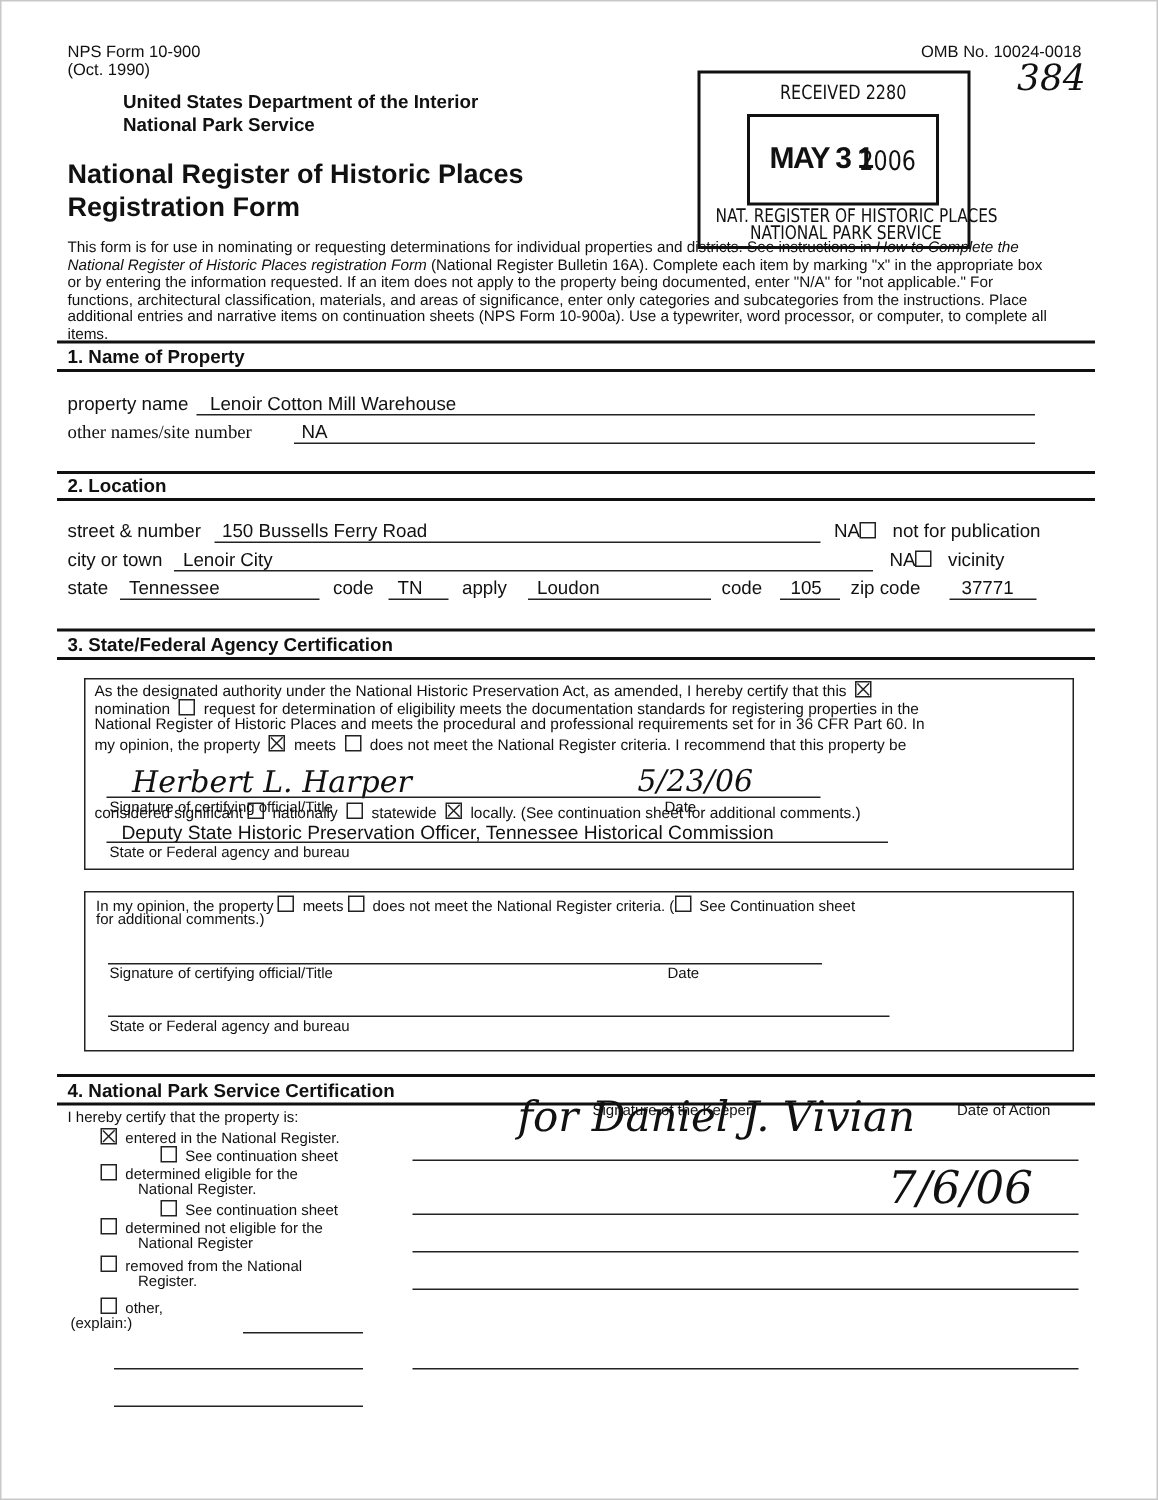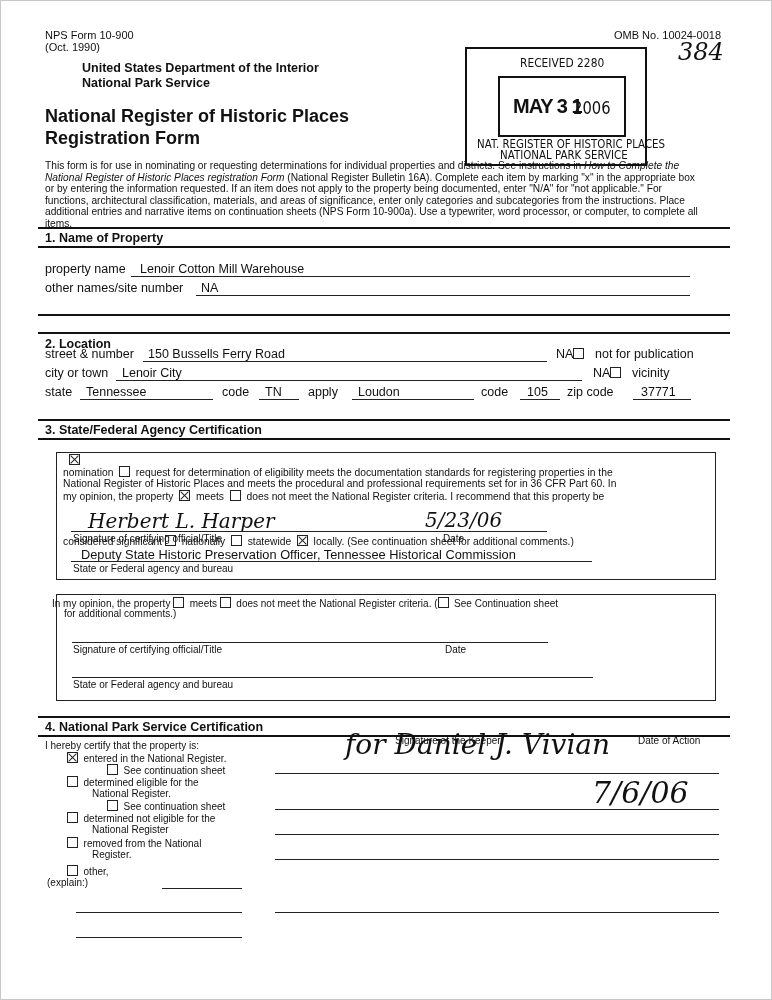--- a/index.html
+++ b/index.html
@@ -52,26 +52,26 @@
 
 <div class="abs intro" style="left:45px;top:160px;background:transparent;"><span>This form is for use in nominating or requesting determinations for individual properties and districts.  See instructions in </span><i>How to Complete the National Register of Historic Places registration Form</i><span> (National Register Bulletin 16A).  Complete each item by marking "x" in the appropriate box or by entering the information requested.  If an item does not apply to the property being documented, enter "N/A" for "not applicable."  For functions, architectural classification, materials, and areas of significance, enter only categories and subcategories from the instructions. Place additional entries and narrative items on continuation sheets (NPS Form 10-900a).  Use a typewriter, word processor, or computer, to complete all items.</span></div>
 
 <div class="rule" style="left:38px;top:227px;width:692px;"></div>
 <div class="abs sec-title" style="left:45px;top:231px;">1.  Name of Property</div>
 <div class="rule" style="left:38px;top:246px;width:692px;"></div>
 
 <div class="abs lbl" style="left:45px;top:262px;">property name</div>
 <div class="abs val" style="left:140px;top:262px;">Lenoir Cotton Mill Warehouse</div>
 <div class="thinrule" style="left:131px;top:276px;width:559px;"></div>
-<div class="abs lbl" style="left:45px;top:281px;">other names/site number</div>
+<div class="abs lbl" style="left:45px;top:281px;font-family:Liberation Serif, serif;">other names/site number</div>
 <div class="abs val" style="left:201px;top:281px;">NA</div>
 <div class="thinrule" style="left:196px;top:295px;width:494px;"></div>
 
 <div class="rule" style="left:38px;top:314px;width:692px;"></div>
-<div class="abs sec-title" style="left:45px;top:317px;margin-top:20px;">2.  Location</div>
+<div class="abs sec-title" style="left:45px;top:317px;">2.  Location</div>
 <div class="rule" style="left:38px;top:332px;width:692px;"></div>
 
 <div class="abs lbl" style="left:45px;top:347px;">street &amp; number</div>
 <div class="abs val" style="left:148px;top:347px;">150 Bussells Ferry Road</div>
 <div class="thinrule" style="left:143px;top:361px;width:404px;"></div>
 <div class="abs lbl" style="left:556px;top:347px;"><span>NA</span><span class="chk"></span></div>
 <div class="abs lbl" style="left:595px;top:347px;">not for publication</div>
 
 <div class="abs lbl" style="left:45px;top:366px;">city or town</div>
 <div class="abs val" style="left:122px;top:366px;">Lenoir City</div>
@@ -93,37 +93,37 @@
 <div class="thinrule" style="left:520px;top:399px;width:40px;"></div>
 <div class="abs lbl" style="left:567px;top:385px;">zip code</div>
 <div class="abs val" style="left:641px;top:385px;">37771</div>
 <div class="thinrule" style="left:633px;top:399px;width:58px;"></div>
 
 <div class="rule" style="left:38px;top:419px;width:692px;"></div>
 <div class="abs sec-title" style="left:45px;top:423px;">3.  State/Federal Agency Certification</div>
 <div class="rule" style="left:38px;top:438px;width:692px;"></div>
 
 <div class="box" style="left:56px;top:452px;width:658px;height:126px;"></div>
-<div class="abs cert" style="left:63px;top:454px;">&nbsp; <span class="chk x"></span></div>
+<div class="abs cert" style="left:63px;top:454px;"><span>As the designated authority under the National Historic Preservation Act, as amended, I hereby certify that this</span>&nbsp; <span class="chk x"></span></div>
 <div class="abs cert" style="left:63px;top:466px;"><span>nomination</span>&nbsp; <span class="chk"></span>&nbsp; <span>request for determination of eligibility meets the documentation standards for registering properties in the</span></div>
 <div class="abs cert" style="left:63px;top:478px;">National Register of Historic Places and meets the procedural and professional requirements set for in 36 CFR Part 60.  In</div>
 <div class="abs cert" style="left:63px;top:490px;"><span>my opinion, the property</span>&nbsp; <span class="chk x"></span>&nbsp; <span>meets</span>&nbsp; <span class="chk"></span>&nbsp; <span>does not meet  the National Register criteria.  I recommend that this property be</span></div>
 <div class="abs cert" style="left:63px;top:502px;margin-top:33px;"><span>considered significant</span> <span class="chk"></span>&nbsp; <span>nationally</span>&nbsp; <span class="chk"></span>&nbsp; <span>statewide</span>&nbsp; <span class="chk x"></span>&nbsp; <span>locally.  (See continuation sheet for additional comments.)</span></div>
 
 <div class="abs hand" style="left:88px;top:509px;font-size:20px;">Herbert L. Harper</div>
 <div class="abs hand" style="left:425px;top:508px;font-size:20px;">5/23/06</div>
 <div class="thinrule" style="left:71px;top:531px;width:476px;"></div>
 <div class="abs tiny" style="left:73px;top:533px;">Signature of certifying official/Title</div>
 <div class="abs tiny" style="left:443px;top:533px;">Date</div>
 <div class="abs" style="left:81px;top:547px;font-size:12.8px;">Deputy State Historic Preservation Officer, Tennessee Historical Commission</div>
 <div class="thinrule" style="left:71px;top:561px;width:521px;"></div>
 <div class="abs tiny" style="left:73px;top:563px;">State or Federal agency and bureau</div>
 
 <div class="box" style="left:56px;top:594px;width:658px;height:105px;"></div>
-<div class="abs tiny" style="left:52px;top:597px;"><span>In my opinion, the property</span> <span class="chk"></span>&nbsp; <span>meets</span> <span class="chk"></span>&nbsp; <span>does not meet the National Register criteria.  (</span><span class="chk"></span>&nbsp; <span>See Continuation sheet</span></div>
+<div class="abs tiny" style="left:64px;top:597px;"><span>In my opinion, the property</span> <span class="chk"></span>&nbsp; <span>meets</span> <span class="chk"></span>&nbsp; <span>does not meet the National Register criteria.  (</span><span class="chk"></span>&nbsp; <span>See Continuation sheet</span></div>
 <div class="abs tiny" style="left:64px;top:608px;">for additional  comments.)</div>
 <div class="thinrule" style="left:72px;top:642px;width:476px;"></div>
 <div class="abs tiny" style="left:73px;top:644px;">Signature of certifying official/Title</div>
 <div class="abs tiny" style="left:445px;top:644px;">Date</div>
 <div class="thinrule" style="left:72px;top:677px;width:521px;"></div>
 <div class="abs tiny" style="left:73px;top:679px;">State or Federal agency and bureau</div>
 
 <div class="rule" style="left:38px;top:716px;width:692px;"></div>
 <div class="abs sec-title" style="left:45px;top:720px;">4.  National Park Service Certification</div>
 <div class="rule" style="left:38px;top:735px;width:692px;"></div>

